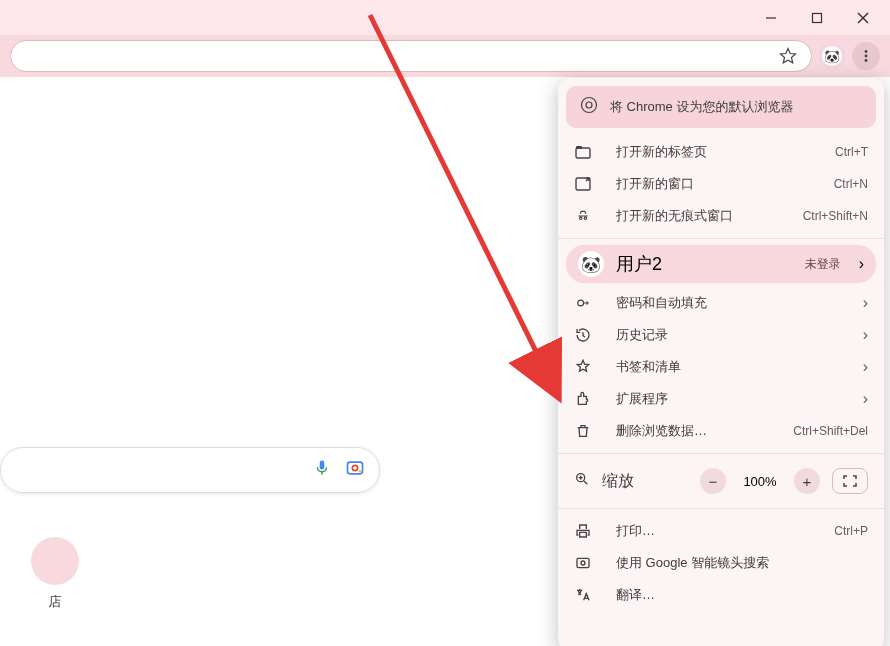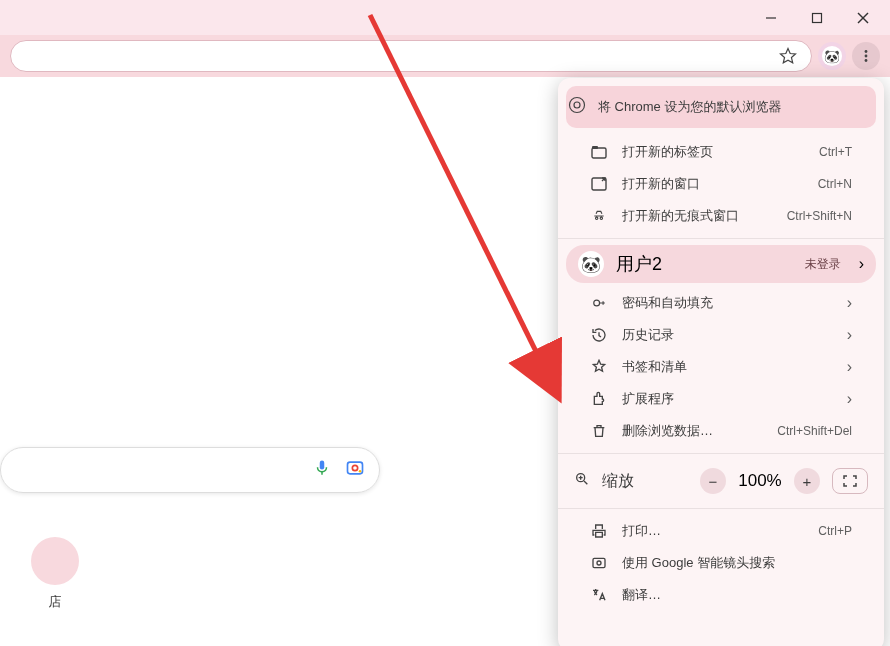--- a/index.html
+++ b/index.html
@@ -17,36 +17,36 @@
     .content { background: #fff; height: calc(646px - 77px); position: relative; }
     
     .search-box { position: absolute; left: 0; top: 370px; width: 380px; height: 46px; border: 1px solid #ddd; border-radius: 24px; display:flex; align-items:center; justify-content:flex-end; padding-right:14px; gap:14px; box-shadow: 0 1px 4px rgba(0,0,0,0.1); }
     
     .shortcuts { position: absolute; left: 0; top: 460px; display:flex; gap: 40px; }
     .shortcut { display:flex; flex-direction:column; align-items:center; gap:8px; width: 110px; }
     .shortcut .circle { width:48px; height:48px; border-radius:50%; background:#f8d9de; display:flex; align-items:center; justify-content:center; }
     .shortcut .label { font-size:13px; color:#3c3c3c; }
     
     .menu { position:absolute; top:78px; right:6px; width:326px; background:#fdf4f5; border-radius:12px; box-shadow: 0 4px 20px rgba(0,0,0,0.25); padding:4px 0 8px 0; }
-    .banner { margin:4px 8px 8px 8px; background:#f7d4da; border-radius:10px; padding:10px 2px; display:flex; align-items:center; gap:12px; }
+    .banner { margin:4px 8px 8px 8px; background:#f7d4da; border-radius:10px; padding:10px 14px; display:flex; align-items:center; gap:12px; }
     .banner span.txt { font-size:13px; color:#3c3c3c; }
-    .menu-item { display:flex; align-items:center; padding: 6px 32px; height: 32px; gap:14px; }
+    .menu-item { display:flex; align-items:center; padding: 6px 16px; height: 32px; gap:24px; }
     .menu-item .ic { width:18px; display:flex; justify-content:center; color:#3c3c3c; }
     .menu-item .lbl { flex:1; font-size:13px; color:#3c3c3c; }
     .menu-item .sc { font-size:12px; color:#5f5f5f; }
     .menu-item .chev { color:#5f5f5f; }
     .sep { height:1px; background: rgba(0,0,0,0.08); margin:6px 0; }
     .user-row { margin:4px 8px; background:#f6d8dd; border-radius:18px; padding:6px 12px; display:flex; align-items:center; gap:12px; }
     .user-row .ava { width:26px; height:26px; border-radius:50%; background:#fff; display:flex; align-items:center; justify-content:center; }
     .user-row .name { flex:1; font-size:18px; }
     .user-row .status { font-size:12px; color:#6b4248; margin-right:6px; }
     .zoom-row { display:flex; align-items:center; padding:8px 16px; gap:12px; }
     .zoom-row .lbl { flex:1; font-size:16px; color:#3c3c3c; }
     .zbtn { width:26px; height:26px; border-radius:50%; background:#f0dade; border:none; display:flex; align-items:center; justify-content:center; font-size:15px; color:#3c3c3c; }
-    .zpct { font-size:17px; width:44px; text-align:center; }
+    .zpct { font-size:13px; width:44px; text-align:center; }
     .fsbtn { width:36px; height:26px; border-radius:8px; border:1px solid #d7b9bf; background:transparent; display:flex; align-items:center; justify-content:center; }
     
     .arrow { position:absolute; top:10px; left:360px; pointer-events:none; }
   </style>
 </head>
 <body>
 
 <div class="titlebar">
   <button>
       <svg width="12" height="12">

